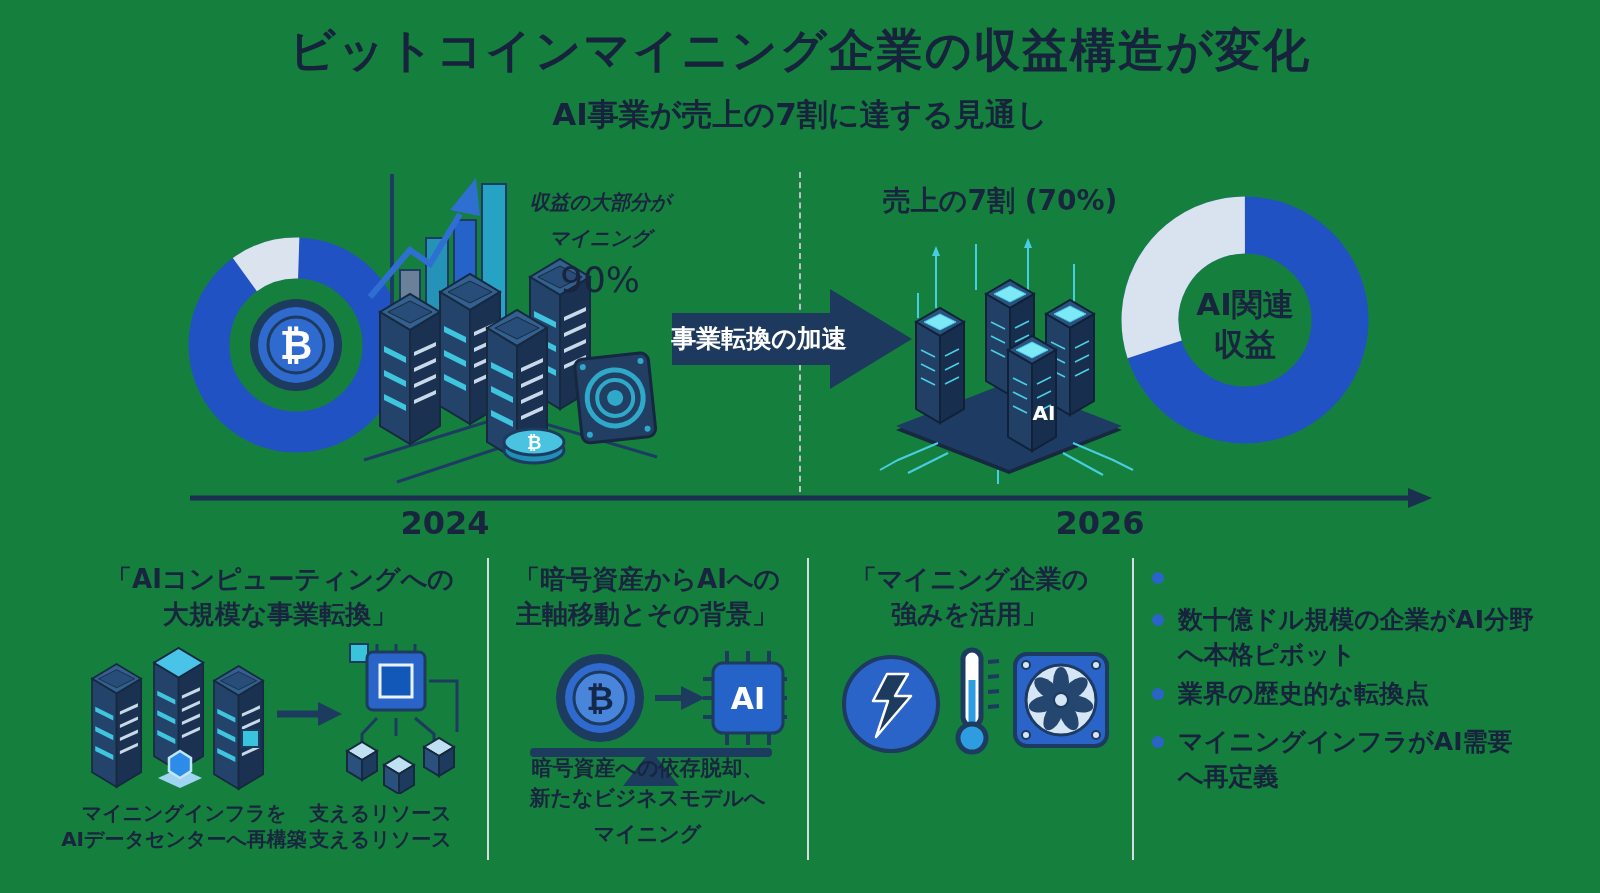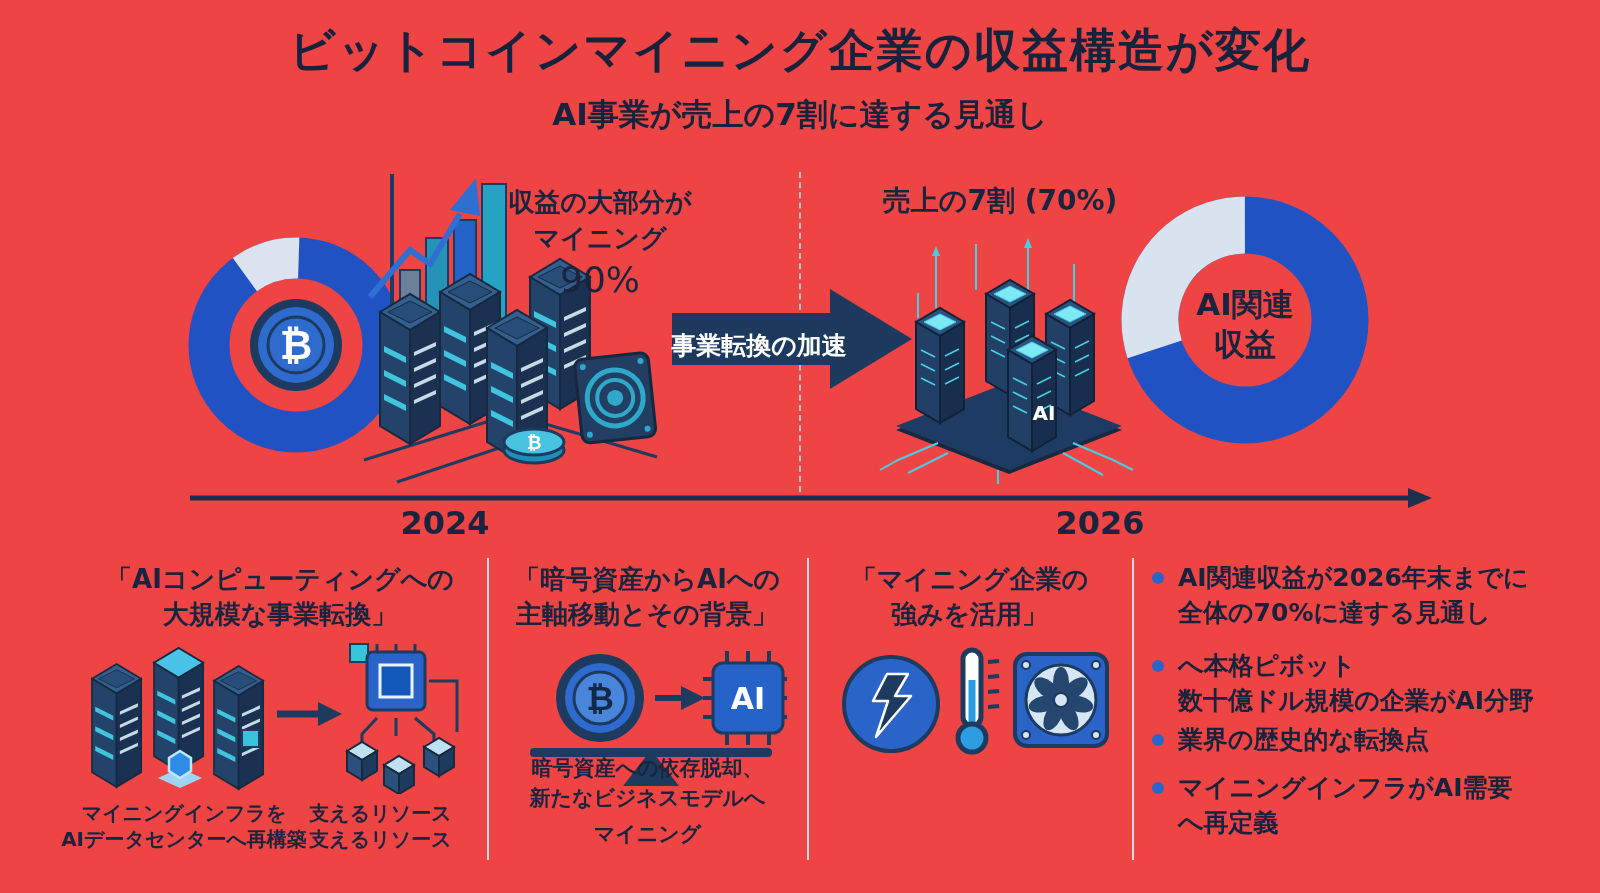--- a/index.html
+++ b/index.html
@@ -1,29 +1,29 @@
 <!DOCTYPE html>
 <html><head>
 <meta charset="utf-8">
 <style>
   html,body{margin:0;padding:0;background:#ffffff;}
-  .canvas{position:relative;width:1600px;height:893px;background:#ef4444;overflow:hidden;
+  .canvas{position:relative;width:1600px;height:893px;background:#15803d;overflow:hidden;
           font-family:"DejaVu Sans","Liberation Sans",sans-serif;color:#19243e;}
   .abs{position:absolute;}
   .ctr{text-align:center;}
   .title{top:20px;left:0;width:100%;font-size:46px;font-weight:800;letter-spacing:2px;color:#17223c;}
   .subtitle{top:94px;left:0;width:100%;font-size:31px;font-weight:800;color:#17223c;}
-  .lbl-27{font-size:26px;font-weight:800;line-height:36px;}
+  .lbl-27{font-size:20px;font-weight:800;line-height:36px;font-style:italic;}
   .lbl-28{font-size:28px;font-weight:800;line-height:37px;}
   .big-val{font-size:36px;font-weight:400;line-height:48px;}
   .donut-center{font-size:31px;font-weight:800;line-height:40px;}
   .year{font-size:32px;font-weight:800;}
   .dashed-div{border-left:2px dashed #bcc2cc;width:0;}
   .v-div{width:2px;background:#d7dbe2;}
-  .arrow-label{font-size:25px;font-weight:800;color:#ffffff;line-height:30px;margin-top:7px;}
+  .arrow-label{font-size:25px;font-weight:800;color:#ffffff;line-height:30px;}
   .sec-head{font-size:26px;font-weight:800;line-height:35px;}
   .cap-20{font-size:20px;font-weight:700;line-height:26px;}
   .cap-21{font-size:21px;font-weight:700;line-height:30px;}
   .bullets{display:flex;flex-direction:column;}
   .bullet-row{display:flex;align-items:flex-start;}
   .bullet-dot{width:12px;height:12px;border-radius:50%;background:#2a64c8;margin:12px 14px 0 10px;flex:0 0 auto;}
   .bullet-text{font-size:25px;font-weight:800;line-height:35px;color:#17223c;}
 </style>
 </head>
 <body>
@@ -292,30 +292,26 @@
       <circle cx="11" cy="11" r="4" fill="#d6e6f5" stroke="#1d3a5f" stroke-width="2"></circle>
       <circle cx="81" cy="11" r="4" fill="#d6e6f5" stroke="#1d3a5f" stroke-width="2"></circle>
       <circle cx="11" cy="81" r="4" fill="#d6e6f5" stroke="#1d3a5f" stroke-width="2"></circle>
       <circle cx="81" cy="81" r="4" fill="#d6e6f5" stroke="#1d3a5f" stroke-width="2"></circle>
     </g>
   </svg>
 
   <div class="abs bullets" style="left:1142px;top:560px;width:448px;">
     <div class="bullet-row">
       <span class="bullet-dot"></span>
-      <div class="bullet-text">
-        <div>AI関連収益が2026年末までに</div>
-        <div>全体の70%に達する見通し</div>
-      </div>
     </div>
     <div class="bullet-row" style="margin-top:18px;">
       <span class="bullet-dot"></span>
       <div class="bullet-text">
+        <div>数十億ドル規模の企業がAI分野</div>
         <div>へ本格ピボット</div>
-        <div>数十億ドル規模の企業がAI分野</div>
       </div>
     </div>
     <div class="bullet-row" style="margin-top:4px;">
       <span class="bullet-dot"></span>
       <div class="bullet-text">
         <div>業界の歴史的な転換点</div>
       </div>
     </div>
     <div class="bullet-row" style="margin-top:13px;">
       <span class="bullet-dot"></span>

